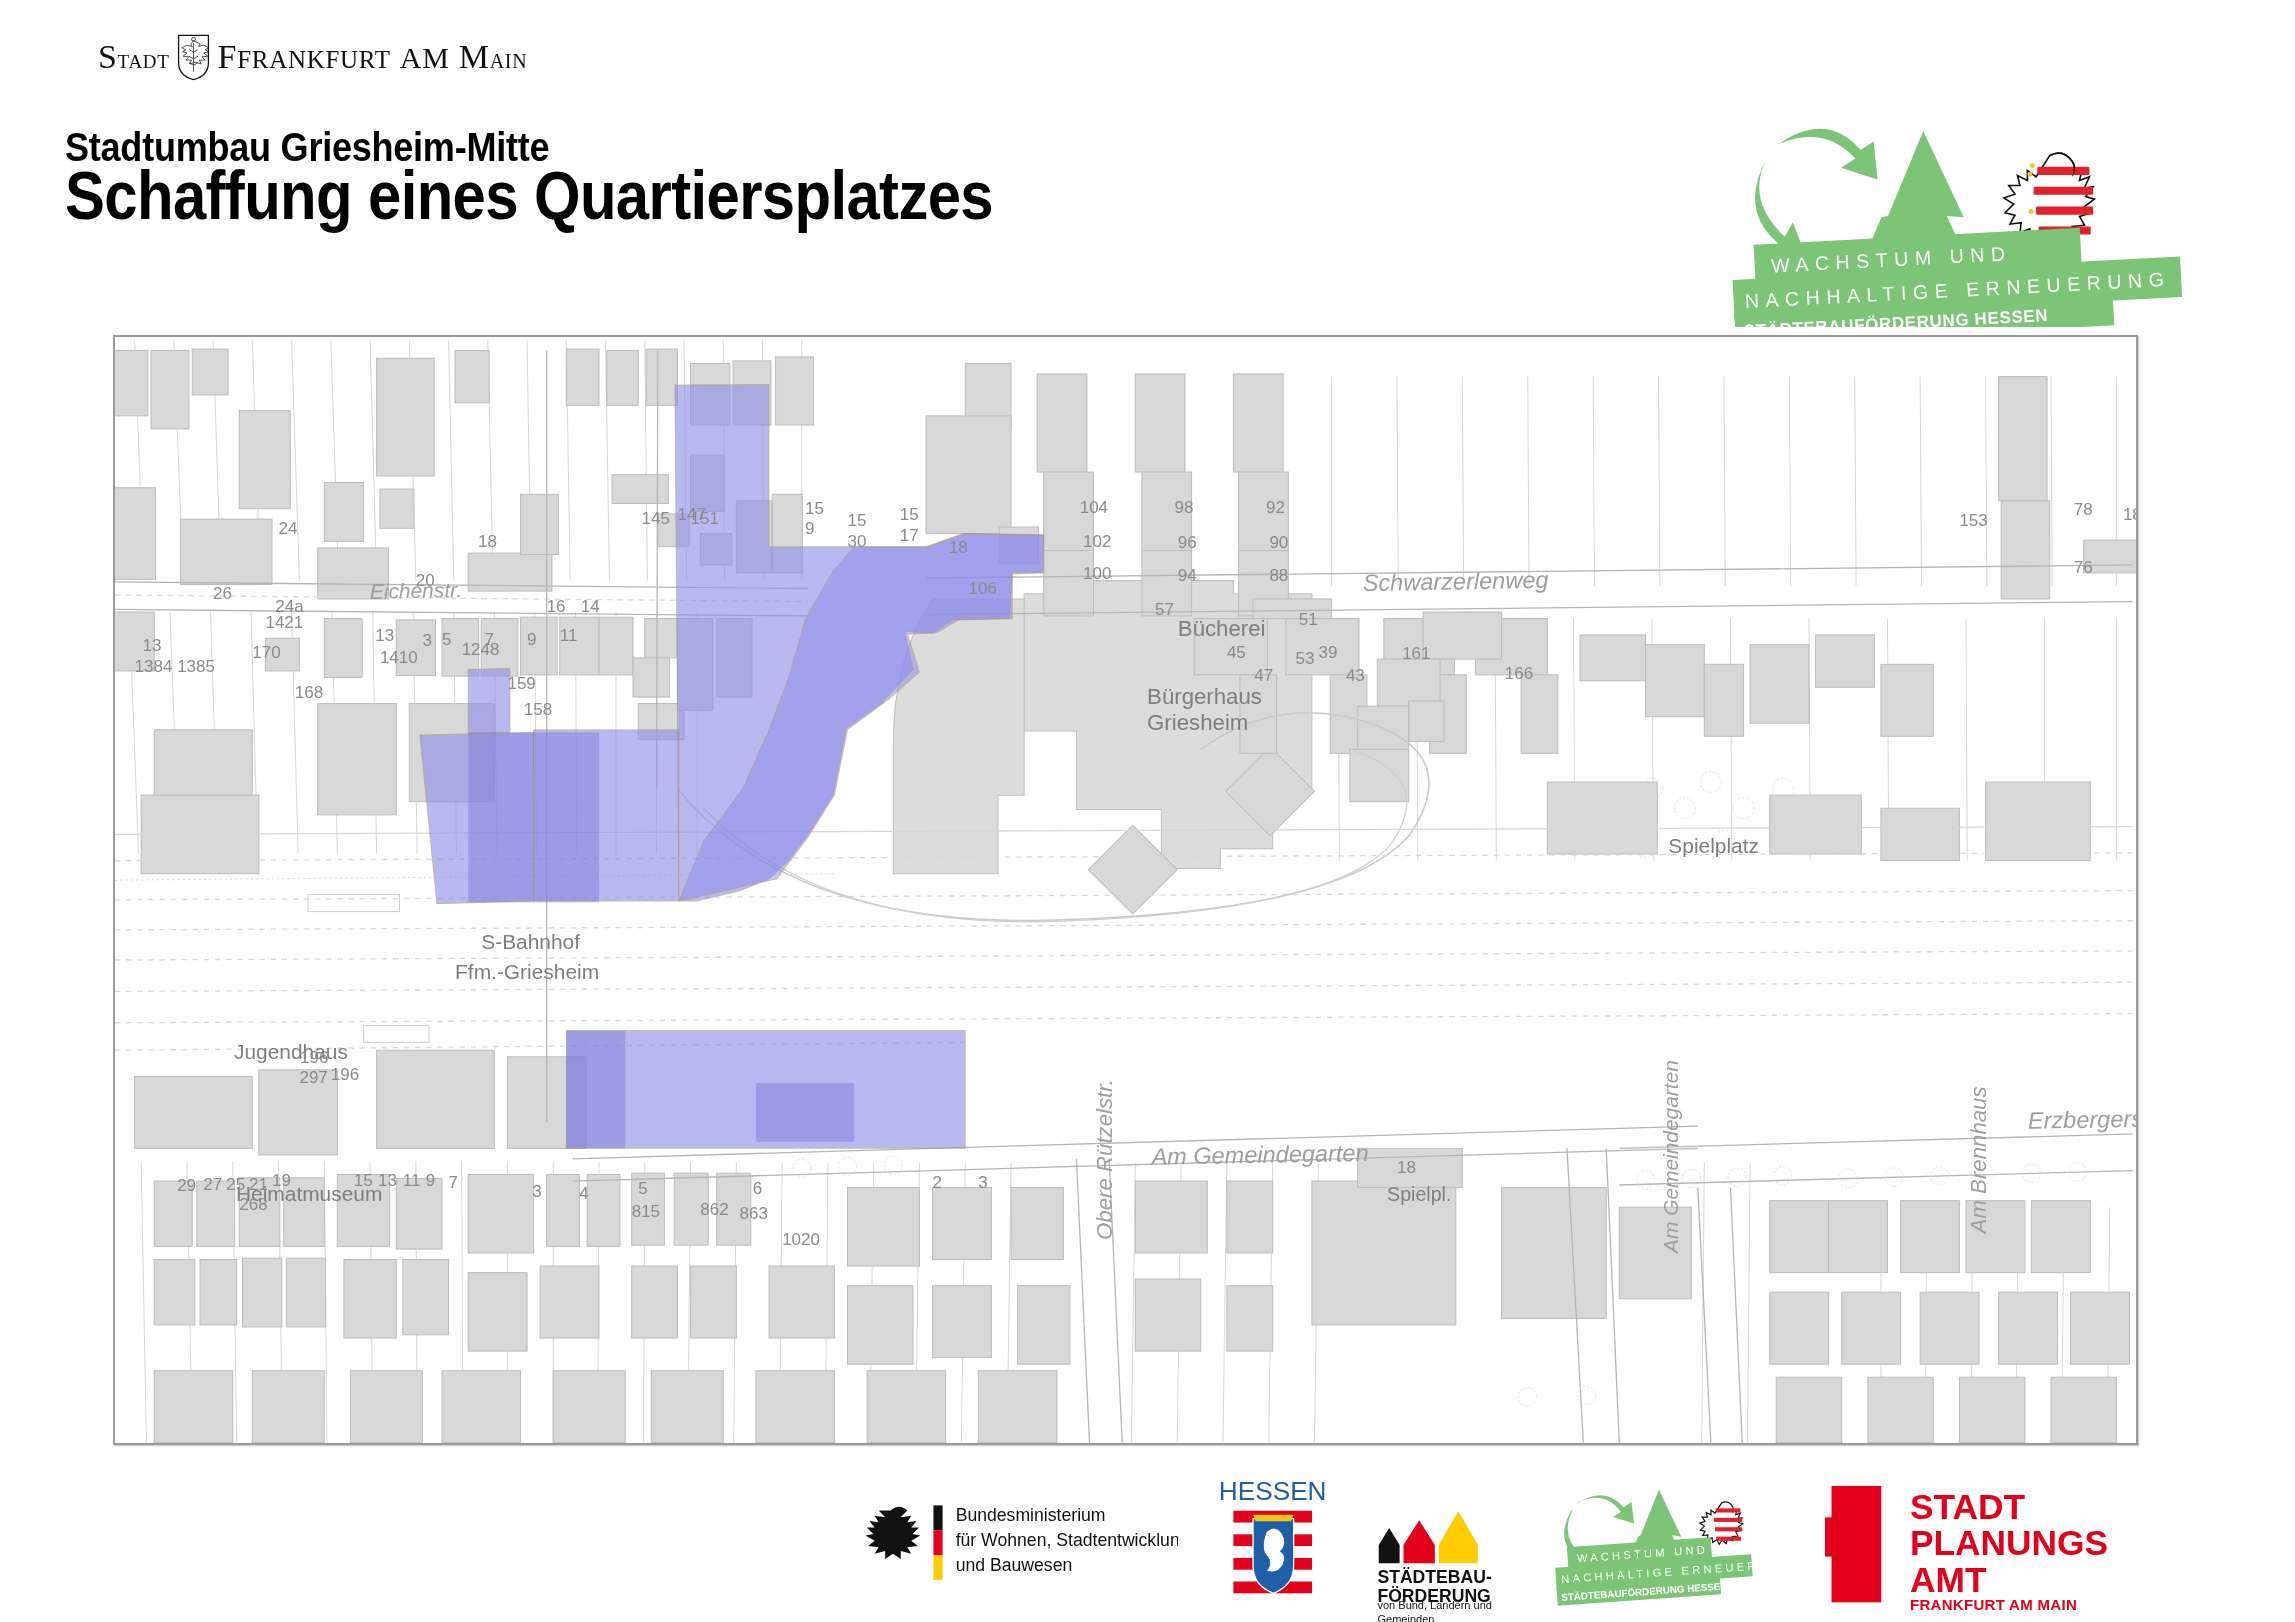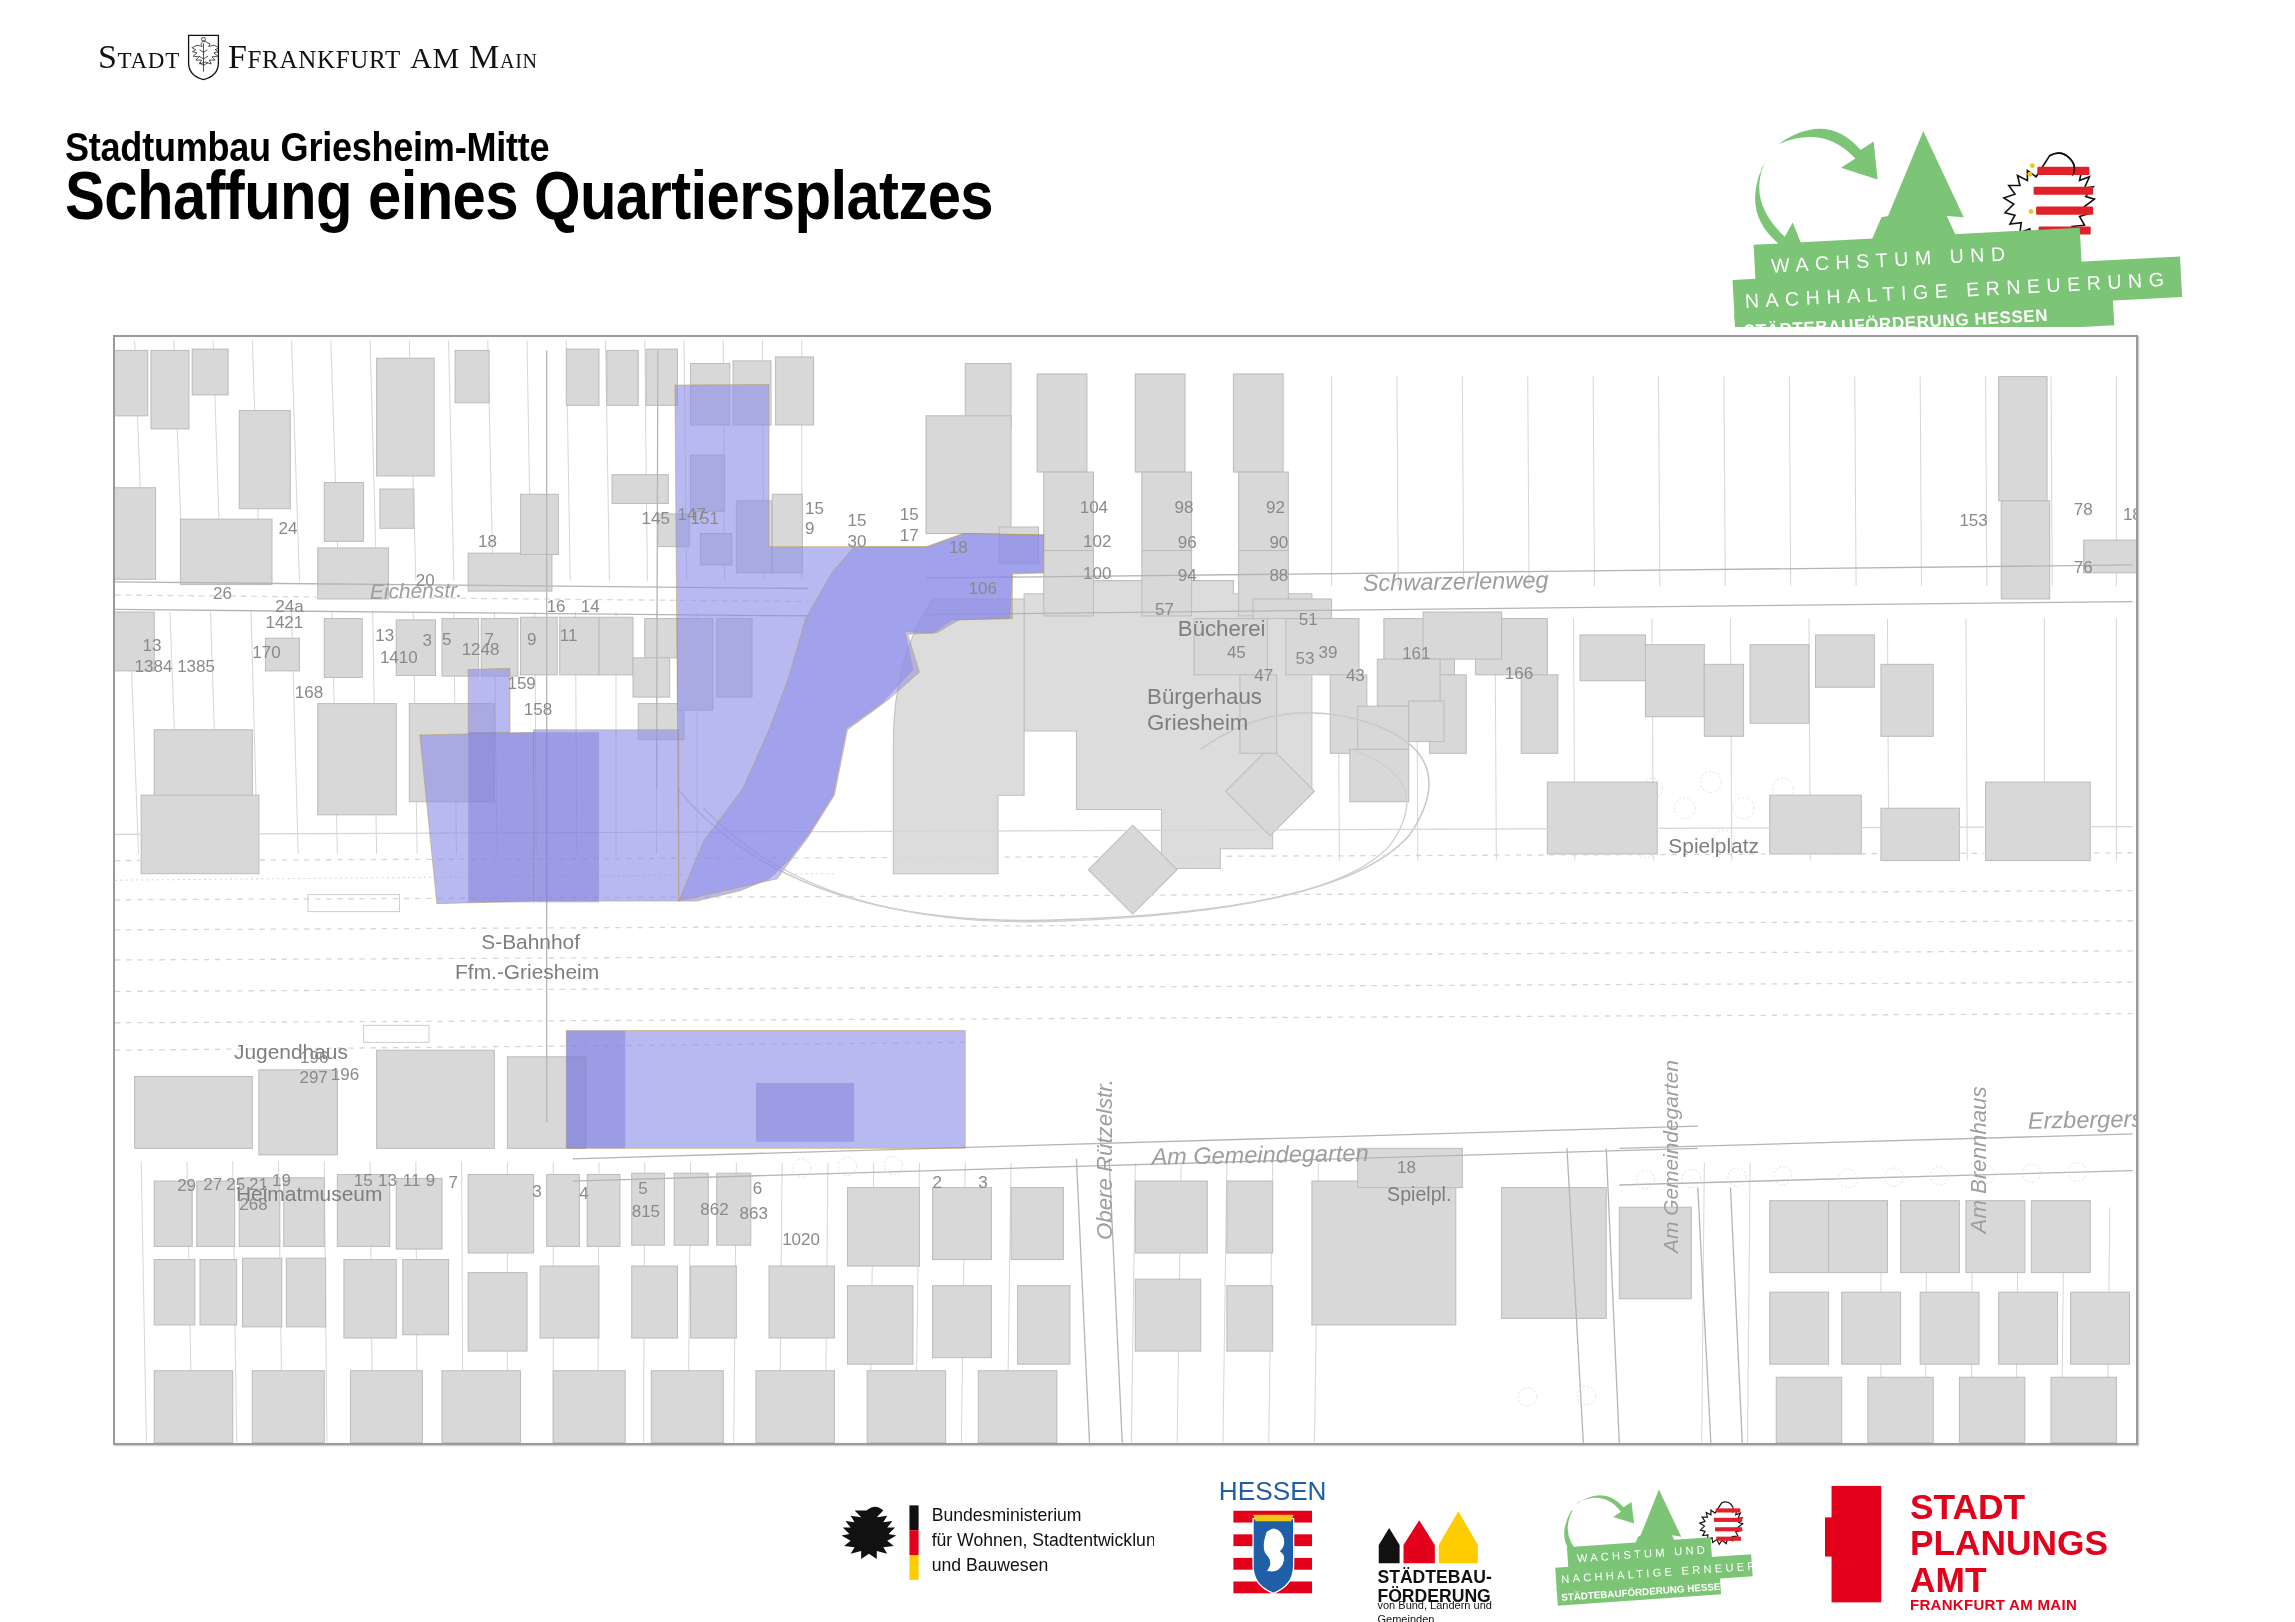--- a/index.html
+++ b/index.html
@@ -38,21 +38,21 @@
   #footer{position:absolute;left:0;top:1465px;width:2295px;height:157px;}
   .flogo{position:absolute;}
   .ftext{font-family:"Liberation Sans",sans-serif;}
 </style>
 </head>
 <body>
 
 <div id="header">
 
   <div id="city-logo">
-    <span class="wordmark">S<small style="font-size:23px">TADT</small></span>
+    <span class="wordmark">S<small style="font-size:19px">TADT</small></span>
     <svg class="crest" viewBox="0 0 54 72">
       <path d="M4 2 H50 V44 Q50 64 27 70 Q4 64 4 44 Z" fill="#fff" stroke="#111" stroke-width="2"></path>
       <g fill="none" stroke="#111" stroke-width="1.1">
         <path d="M27 10 l-4 5 2 4 -8 -2 -8 4 6 3 -5 3 7 2 -6 5 9 1 -5 5 9 0 -3 6 9 -3 9 3 -3 -6 9 0 -5 -5 9 -1 -6 -5 7 -2 -5 -3 6 -3 -8 -4 -8 2 2 -4 Z"></path>
         <path d="M27 14 v44 M21 24 l6 4 6 -4 M20 34 l7 4 7 -4 M20 44 l7 4 7 -4"></path>
       </g>
       <circle cx="27" cy="8" r="3" fill="none" stroke="#111" stroke-width="1.2"></circle>
     </svg>
     <span class="wordmark">F<small style="font-size:25px">FRANKFURT</small> <small style="font-size:30px">AM</small> M<small style="font-size:20px">AIN</small></span>
   </div>
@@ -595,21 +595,21 @@
         <text x="1320" y="1300" class="plabel" font-size="26">3</text>
         <text x="1960" y="1278" class="plabel" font-size="26">18</text>
         <text x="150" y="2165" class="plabel" font-size="26">40</text>
         <text x="205" y="2168" class="plabel" font-size="26">38</text>
       </g>
   </svg>
 </div>
 
 <div id="footer">
 
-  <div class="flogo" style="left:840px;top:26px;width:314px;height:98px;text-align:right;">
+  <div class="flogo" style="left:864px;top:26px;width:314px;height:98px;text-align:right;">
     <svg width="314" height="98" viewBox="0 0 480 150">
       <g fill="#111">
         <path d="M40 30 q14 -12 26 0 q-6 6 -10 10 l16 -2 -6 10 14 -2 -8 10 12 0 -10 10 12 2 -14 8 10 8 -16 2 6 10 -16 -4 0 12 -12 -8 -12 8 0 -12 -16 4 6 -10 -16 -2 10 -8 -14 -8 12 -2 -10 -10 12 0 -8 -10 14 2 -6 -10 16 2 q-4 -4 -10 -10 Z"></path>
       </g>
       <rect x="106" y="22" width="14" height="38" fill="#111"></rect>
       <rect x="106" y="60" width="14" height="38" fill="#e3001b"></rect>
       <rect x="106" y="98" width="14" height="38" fill="#ffcc00"></rect>
       <g fill="#111" font-family="Liberation Sans, sans-serif" font-size="27">
         <text x="140" y="46">Bundesministerium</text>
         <text x="140" y="84">für Wohnen, Stadtentwicklung</text>

